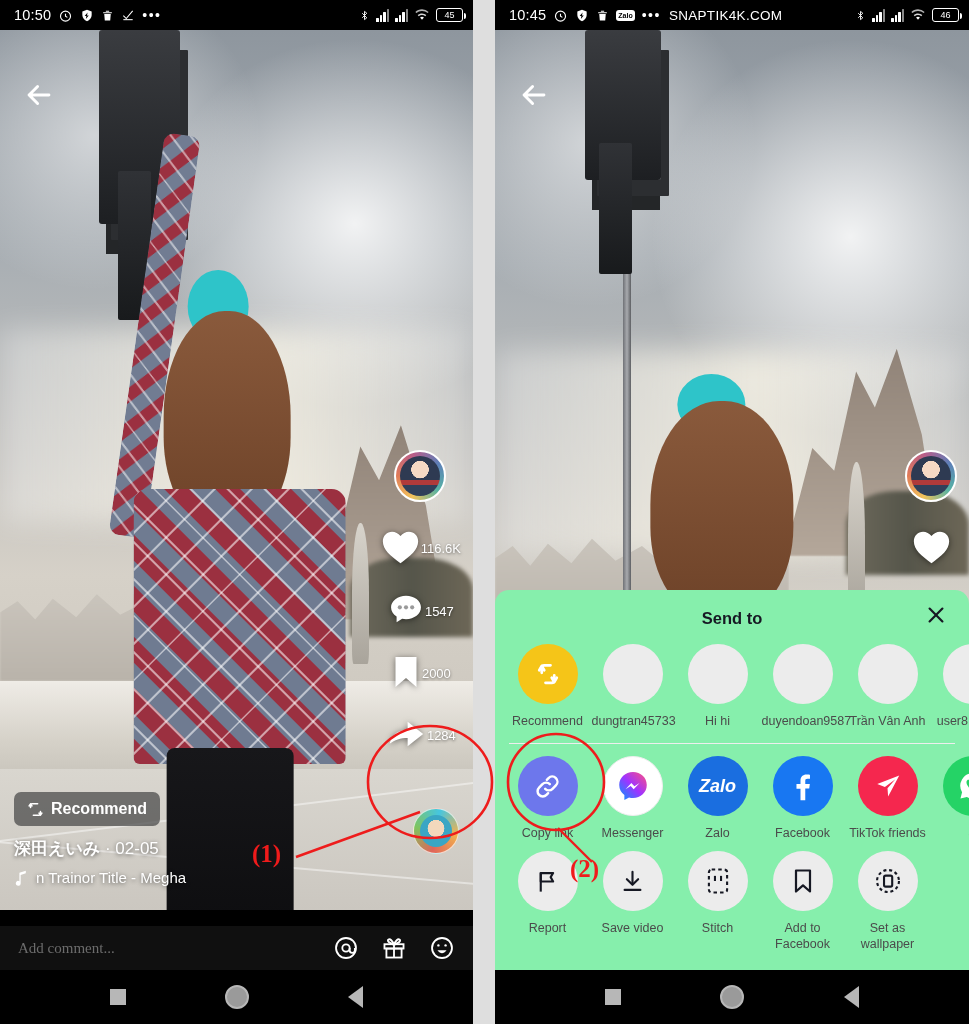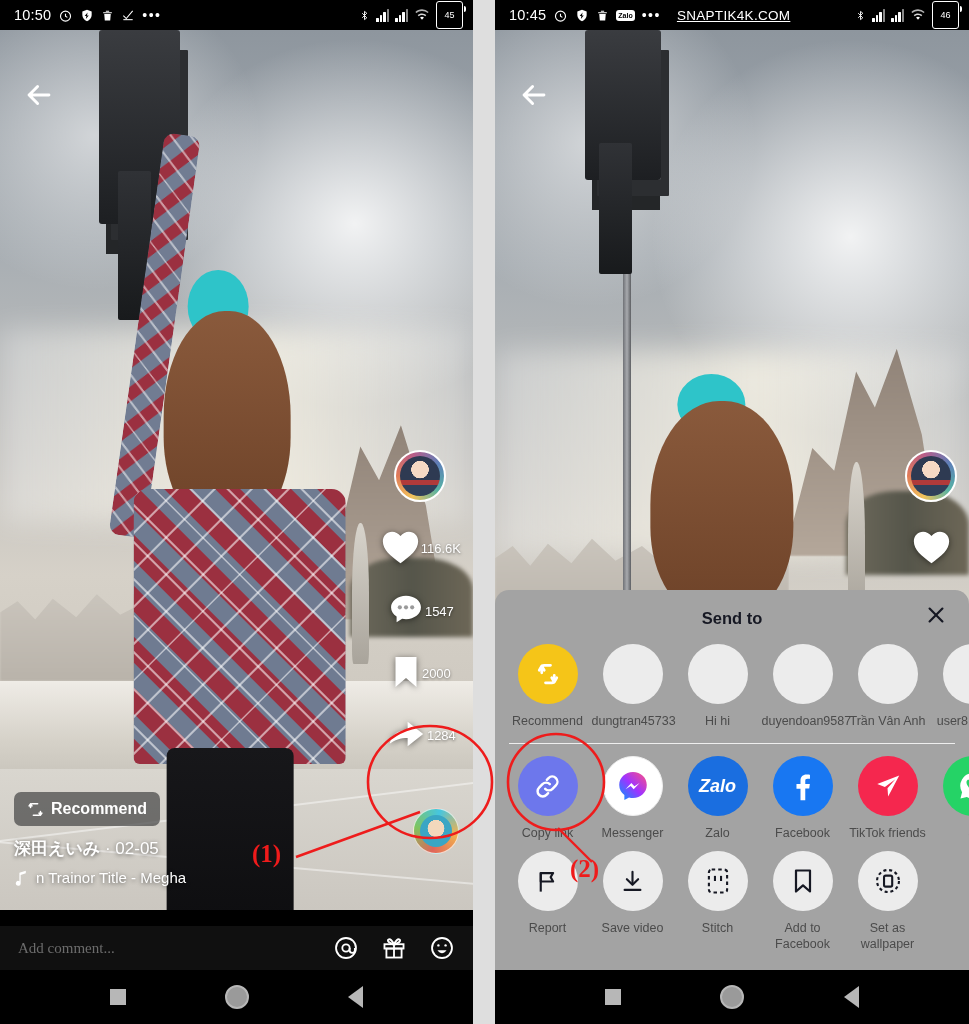--- a/index.html
+++ b/index.html
@@ -19,28 +19,28 @@
   
   .statusbar {
     position:absolute; top:0; left:0; right:0; height:30px;
     background:#000; color:#fff;
     display:flex; align-items:center; padding:0 10px 0 14px;
     font-size:14px; z-index:40;
   }
   .sb-left { display:flex; align-items:center; gap:7px; }
   .sb-time { font-size:14.5px; letter-spacing:.2px; }
   .sb-right { margin-left:auto; display:flex; align-items:center; gap:6px; }
-  .sb-site { font-size:13.5px; letter-spacing:.3px; margin-left:9px;text-decoration:underline; }
+  .sb-site { font-size:13.5px; letter-spacing:.3px; margin-left:1px; }
   .sb-dots { letter-spacing:1.5px; font-size:14px; }
   .zalo-badge {
     background:#fff; color:#000; font-size:7px; font-weight:bold;
     border-radius:3px; padding:2px 2px; line-height:1;
   }
   .batt {
-    border:1.5px solid #fff; border-radius:3px; width:27px; height:28px;
+    border:1.5px solid #fff; border-radius:3px; width:27px; height:14px;
     display:flex; align-items:center; justify-content:center;
     font-size:9px; position:relative;
   }
   .batt:after{ content:""; position:absolute; right:-4px; top:4px; width:2.5px; height:6px; background:#fff; border-radius:0 2px 2px 0;}
   .sig { display:flex; align-items:flex-end; gap:1px; height:13px; }
   .sig i { width:2.5px; background:#fff; display:block; border-radius:.5px;}
   .sig i:nth-child(1){height:4px}.sig i:nth-child(2){height:7px}
   .sig i:nth-child(3){height:10px}.sig i:nth-child(4){height:13px; background:#888}
 
   
@@ -155,21 +155,21 @@
 
   
   .navbar{ position:absolute; left:0; right:0; bottom:0; height:54px; background:#000;
     display:flex; align-items:center; justify-content:space-around; padding:0 60px; z-index:30;}
   .nav-sq{ width:16px; height:16px; background:#b7b7b7;}
   .nav-circle{ width:24px; height:24px; border:2.5px solid #b7b7b7; border-radius:50%; background:#9a9a9a;}
   .nav-tri{ width:0;height:0;border-top:11px solid transparent;border-bottom:11px solid transparent;border-right:15px solid #b7b7b7;}
 
   
   .sheet{
-    position:absolute; left:0; right:0; bottom:54px; background:#a3a3a3;
+    position:absolute; left:0; right:0; bottom:54px; background:#86efac;
     border-radius:14px 14px 0 0; z-index:26; padding-top:12px;
   }
   .sheet-head{ position:relative; text-align:center; padding:7px 0 14px;}
   .sheet-title{ font-size:16.5px; font-weight:bold; color:#161823;}
   .sheet-close{ position:absolute; right:22px; top:2px; width:22px; height:22px; cursor:pointer;}
   .row{ display:flex; padding:2px 0 8px; overflow:hidden;}
   .row.people{ padding-left:10px; }
   .row.apps, .row.actions{ padding-left:10px; }
   .cell{ flex:0 0 85px; display:flex; flex-direction:column; align-items:center; cursor:pointer;}
   .bubble{ width:60px; height:60px; border-radius:50%; display:flex; align-items:center; justify-content:center;}

